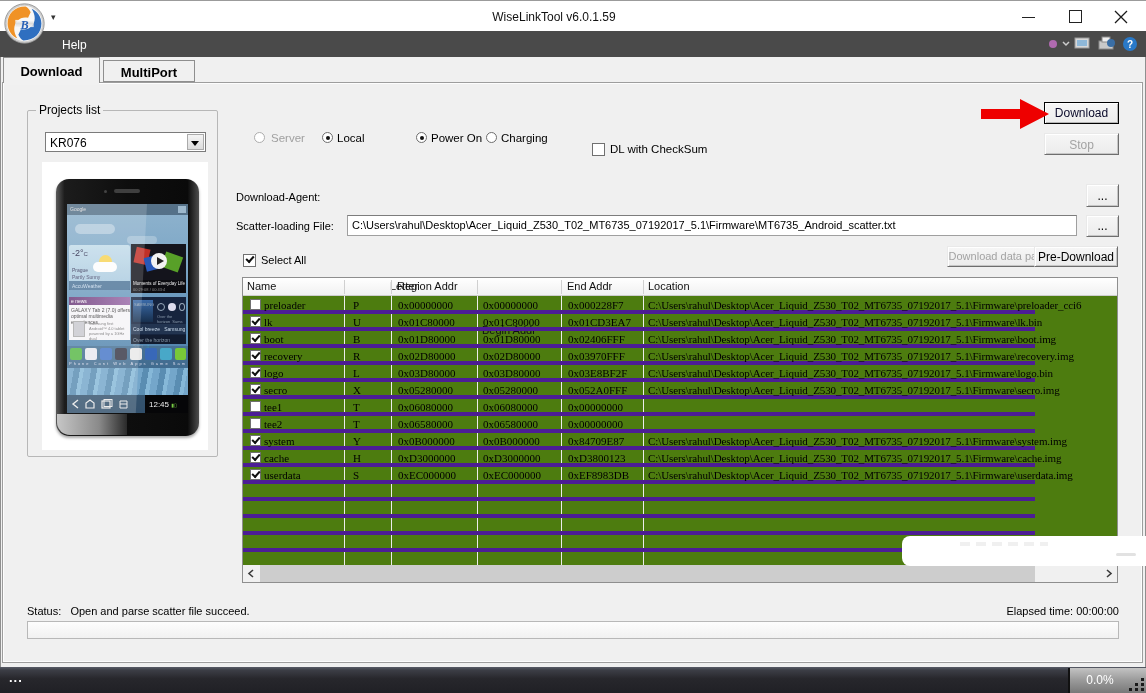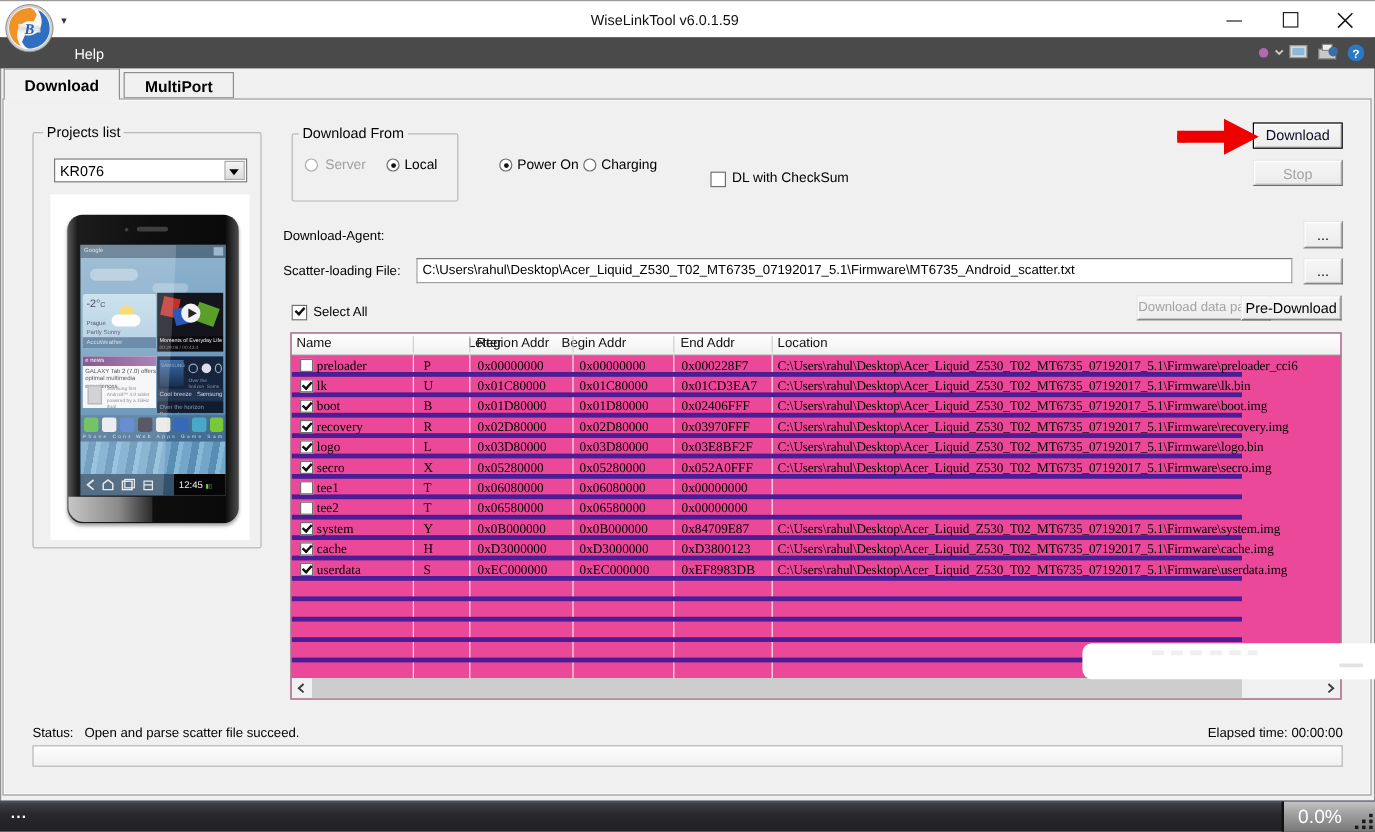--- a/index.html
+++ b/index.html
@@ -53,21 +53,21 @@
 #btnDl3a { left:1086px; top:184px; width:33px; height:23px; padding-top:4px; }
 #btnDl3b { left:1086px; top:215px; width:33px; height:22px; padding-top:3px; }
 #btnPacket { left:947px; top:246px; width:112px; height:21px; padding-top:3px; font-size:11px; white-space:nowrap; }
 #btnPre { left:1034px; top:246px; width:84px; height:21px; padding-top:3px; white-space:nowrap; }
 
 
 .lbl { position:absolute; font-size:11px; white-space:nowrap; }
 .field { position:absolute; background:#fff; border:1px solid #9f9f9f; border-top-color:#7c7c7c; font-size:11px; padding:3px 0 0 4px; white-space:nowrap; overflow:hidden; }
 
 
-#table { position:absolute; left:242px; top:277px; width:876px; height:306px; background:#ec4899; border:1px solid #8e8e8e; overflow:hidden; }
+#table { position:absolute; left:242px; top:277px; width:876px; height:306px; background:#4d7c0f; border:1px solid #8e8e8e; overflow:hidden; }
 #thead { position:absolute; left:0; top:0; width:874px; height:18px; background:linear-gradient(#ffffff,#f1f1f1); border-bottom:1px solid #cdcdcd; }
 .th { position:absolute; top:2px; font-size:11px; color:#111; }
 .hsep { position:absolute; top:2px; width:1px; height:14px; background:#d0d0d0; }
 .vline { position:absolute; top:18px; width:1px; height:270px; background:#ececec; }
 .tr { position:absolute; left:0; width:792px; height:17px; border-bottom:4px solid #4c1d95;font-family:Liberation Serif, serif;}
 .tr .cbx { position:absolute; left:7px; top:2px; width:11px; height:11px; background:#fff; border:1px solid #707070; }
 .tr .cbx.ck::after { content:""; position:absolute; left:1px; top:1px; width:6px; height:3px; border-left:2px solid #111; border-bottom:2px solid #111; transform:rotate(-48deg); }
 .tc { position:absolute; top:2px; font-size:11px; white-space:nowrap; }
 .c5 { letter-spacing:-0.1px; }
 .c0 { left:21px; } .c1 { left:110px; } .c2 { left:155px; } .c3 { left:240px; } .c4 { left:325px; } .c5 { left:405px; }
@@ -81,21 +81,21 @@
 
 
 #status { position:absolute; left:27px; top:605px; font-size:11px; }
 #elapsed { position:absolute; right:27px; top:605px; font-size:11px; }
 #progress { position:absolute; left:27px; top:621px; width:1092px; height:18px; border:1px solid #b8b8b8; background:linear-gradient(#fdfdfd,#f1f1f1); }
 
 
 #bottombar { position:absolute; left:0; top:667px; width:1146px; height:26px; background:linear-gradient(#585b66 0%, #3c3e46 12%, #27272c 45%, #202025 100%); }
 #dots { position:absolute; left:9px; top:3px; color:#fff; font-size:13px; font-weight:bold; letter-spacing:1px; }
 #pctbox { position:absolute; left:1068px; top:1px; width:78px; height:25px; background:linear-gradient(#c3c3c3,#9d9d9d 45%,#787878); border-left:2px solid #111; }
-#pcttxt { position:absolute; left:0; top:5px; width:60px; text-align:center; color:#fff; font-size:16px; }
+#pcttxt { position:absolute; left:0; top:5px; width:60px; text-align:center; color:#fff; font-size:12px; }
 
 
 #arrow { position:absolute; left:978px; top:95px; z-index:50; }
 </style>
 </head>
 <body>
 <div id="win">
 
   <div id="titlebar">
     <div id="title">WiseLinkTool v6.0.1.59</div>
@@ -236,23 +236,20 @@
       </svg>
       <div class="abs" style="left:78px; top:191px; width:43px; height:18px; background:#060608;"></div>
       <div class="abs" style="left:82px; top:196px; font-size:8px; color:#eee;">12:45 <span style="font-size:5px; color:#7c4;">▮▯</span></div>
 
       <div class="abs" style="left:0; top:0; width:80px; height:209px; background:rgba(255,255,255,0.17); clip-path:polygon(0 0, 100% 0, 86% 100%, 0 100%);"></div>
     </div>
 
     <div class="abs" style="left:15px; top:252px; width:70px; height:21px; border-radius:0 0 0 13px; background:linear-gradient(90deg,#c6c6c6,#8a8a8a 60%,#2a2a2a 100%);"></div>
   </div>
 
-  <div class="group" style="left:243px; top:111px; width:139px; height:57px;">
-    <div class="glabel" style="left:5px;">Download From</div>
-  </div>
   <div class="radio dis" style="left:254px; top:132px;"></div>
   <div class="rlabel" style="left:271px; top:132px; color:#a0a0a0;">Server</div>
   <div class="radio sel" style="left:322px; top:132px;"></div>
   <div class="rlabel" style="left:337px; top:132px;">Local</div>
 
   <div class="radio sel" style="left:416px; top:132px;"></div>
   <div class="rlabel" style="left:431px; top:132px;">Power On</div>
   <div class="radio" style="left:486px; top:132px;"></div>
   <div class="rlabel" style="left:501px; top:132px;">Charging</div>
 
@@ -278,21 +275,21 @@
   <div class="rlabel" style="left:261px; top:254px; font-size:11px;">Select All</div>
 
   <div class="btn dis" id="btnPacket">Download data packet</div>
   <div class="btn" id="btnPre">Pre-Download</div>
 
   <div id="table">
     <div id="thead">
       <span class="th" style="left:4px;">Name</span>
       <span class="th" style="left:107px;padding-left:40px;">Letter</span>
       <span class="th" style="left:154px;">Region Addr</span>
-      <span class="th" style="left:225px;">Begin Addr</span>
+      <span class="th" style="left:239px;margin-top:44px;">Begin Addr</span>
       <span class="th" style="left:324px;">End Addr</span>
       <span class="th" style="left:405px;">Location</span>
       <span class="hsep" style="left:101px;"></span>
       <span class="hsep" style="left:148px;"></span>
       <span class="hsep" style="left:234px;"></span>
       <span class="hsep" style="left:318px;"></span>
       <span class="hsep" style="left:400px;"></span>
     </div>
     <span class="vline" style="left:101px;"></span>
     <span class="vline" style="left:148px;"></span>

